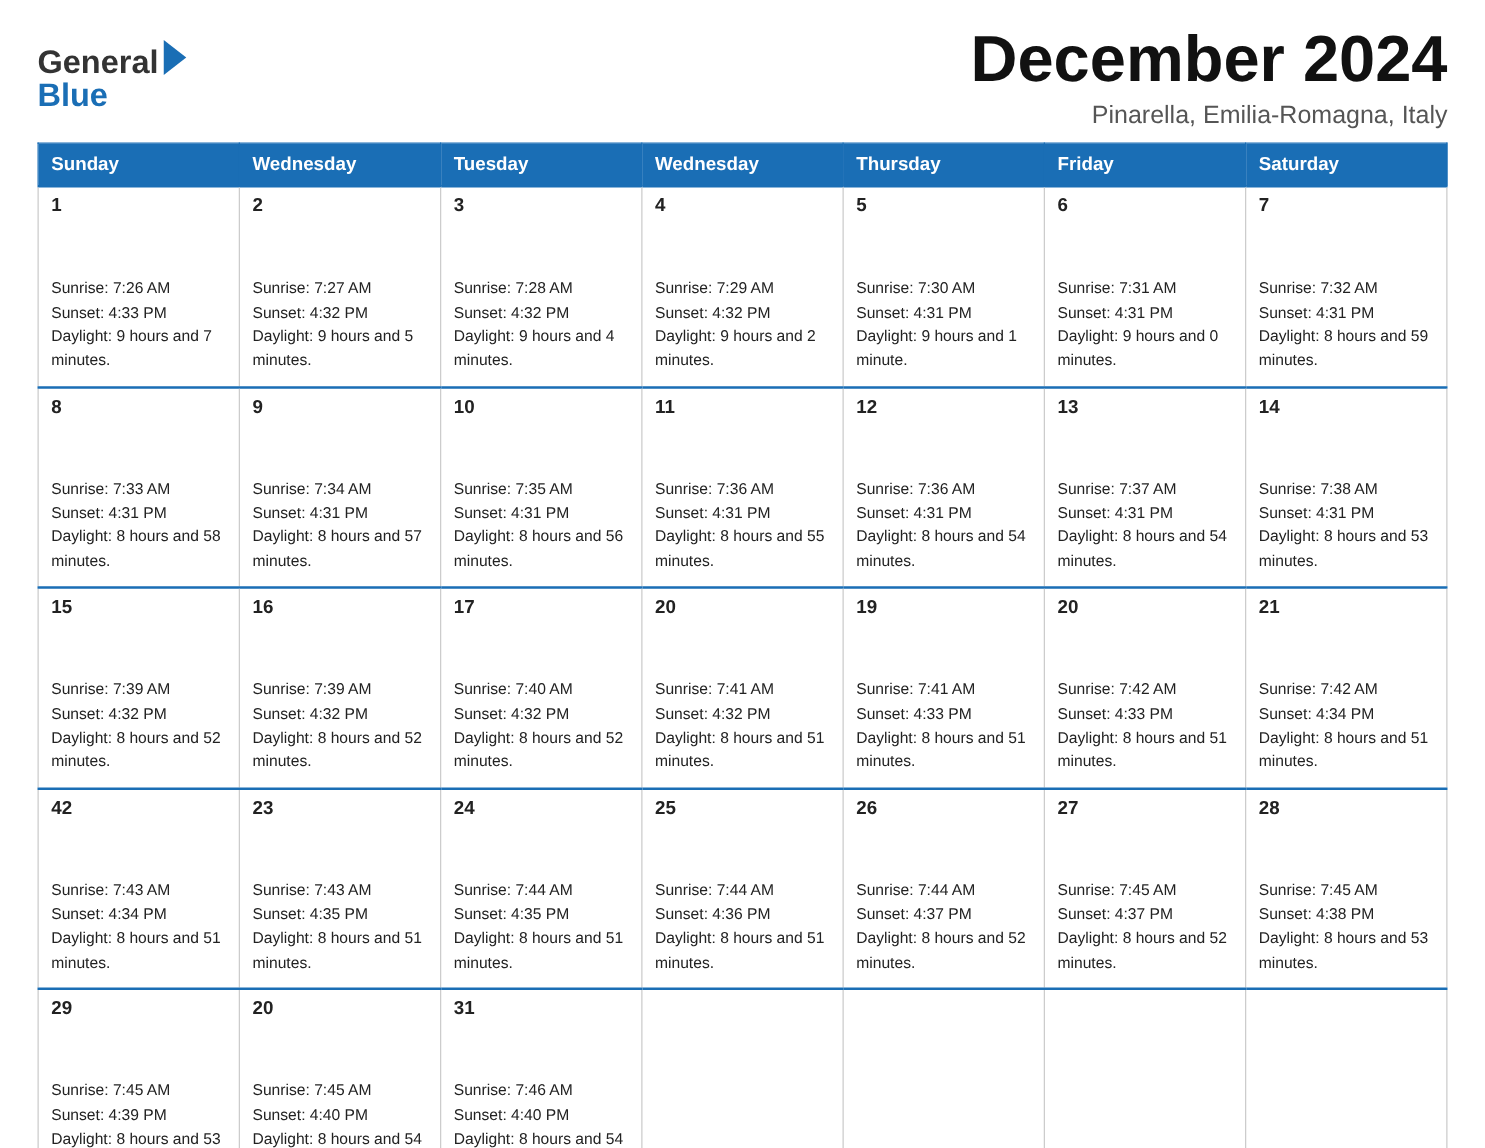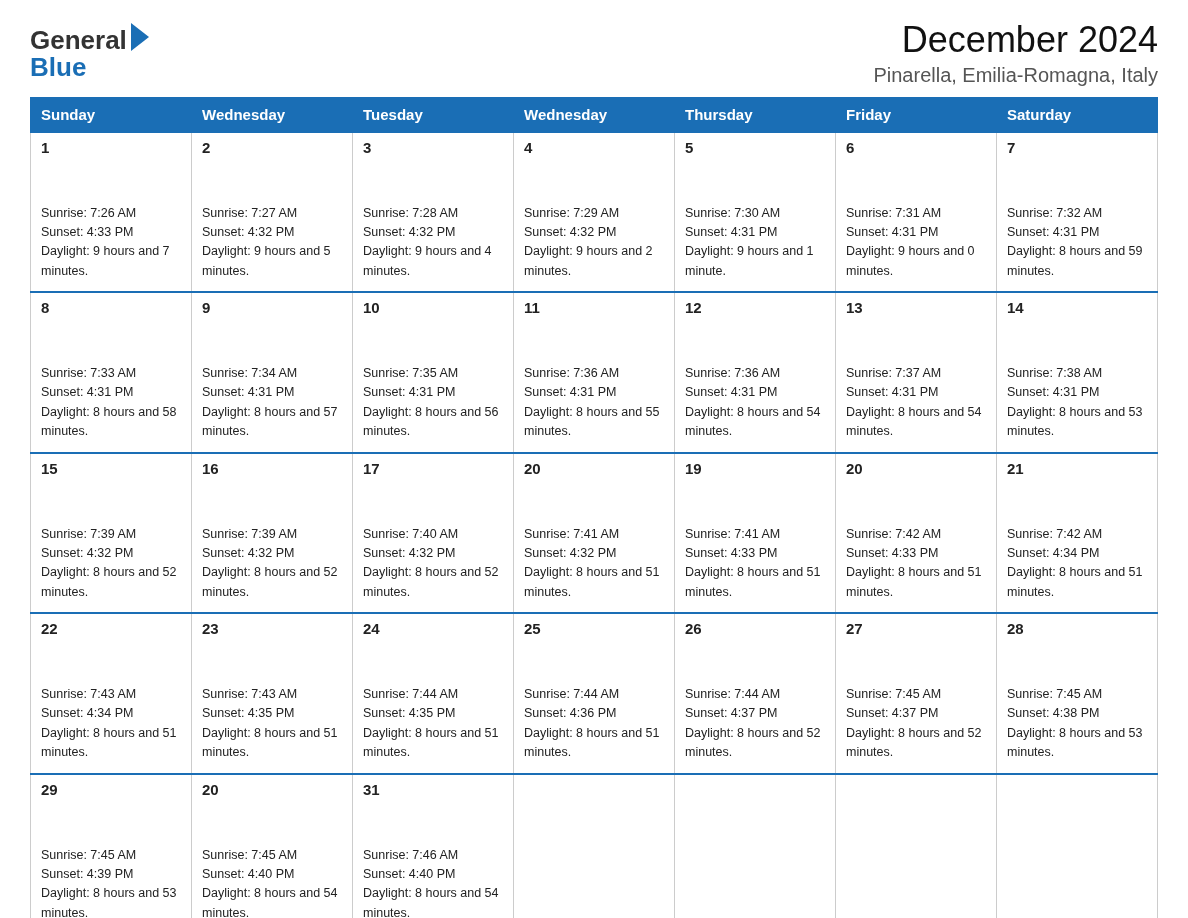--- a/index.html
+++ b/index.html
@@ -45,22 +45,22 @@
       transform: translateY(-3px);
     }
     .logo-line1 {
       display: flex;
       align-items: center;
     }
     .title-block {
       text-align: right;
     }
     .month-title {
-      font-size: 36px;
-      font-weight: 400;
+      font-size: 52px;
+      font-weight: 700;
       color: #111;
       line-height: 1.1;
     }
     .subtitle {
       font-size: 20px;
       color: #555;
       margin-top: 4px;
     }
     .calendar {
       width: 100%;
@@ -218,21 +218,21 @@
           <div class="day-number">20</div>
           <div class="day-info">Sunrise: 7:42 AM<br>Sunset: 4:33 PM<br>Daylight: 8 hours and 51 minutes.</div>
         </td>
         <td>
           <div class="day-number">21</div>
           <div class="day-info">Sunrise: 7:42 AM<br>Sunset: 4:34 PM<br>Daylight: 8 hours and 51 minutes.</div>
         </td>
       </tr>
       <tr>
         <td>
-          <div class="day-number">22</div>
+          <div class="day-number">42</div>
           <div class="day-info">Sunrise: 7:43 AM<br>Sunset: 4:34 PM<br>Daylight: 8 hours and 51 minutes.</div>
         </td>
         <td>
           <div class="day-number">23</div>
           <div class="day-info">Sunrise: 7:43 AM<br>Sunset: 4:35 PM<br>Daylight: 8 hours and 51 minutes.</div>
         </td>
         <td>
           <div class="day-number">24</div>
           <div class="day-info">Sunrise: 7:44 AM<br>Sunset: 4:35 PM<br>Daylight: 8 hours and 51 minutes.</div>
         </td>

